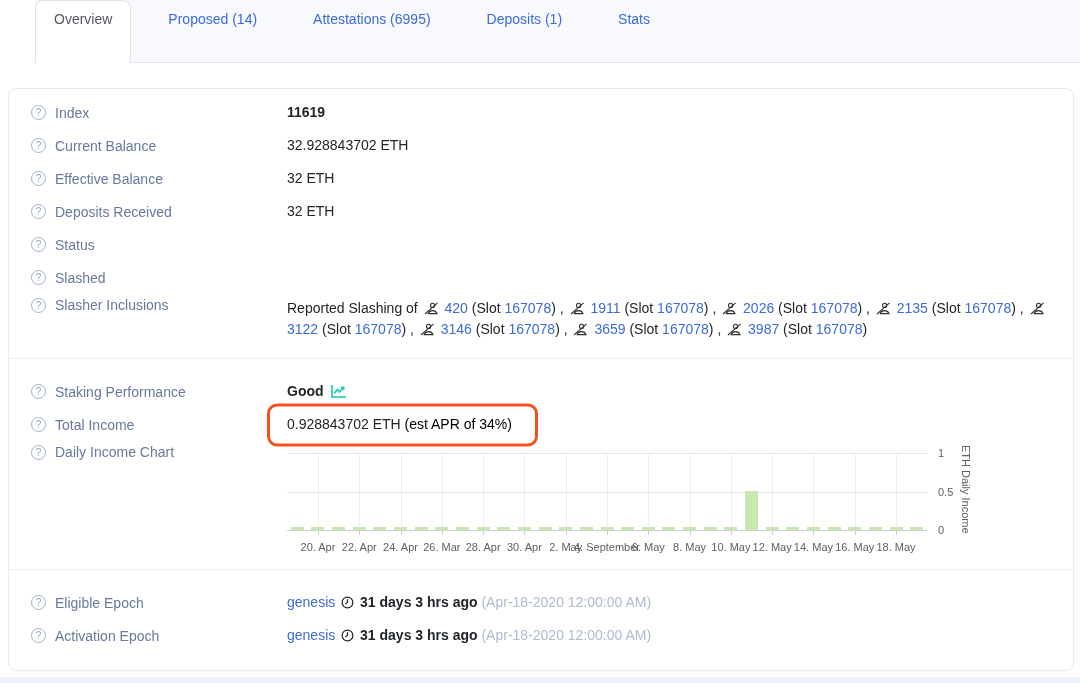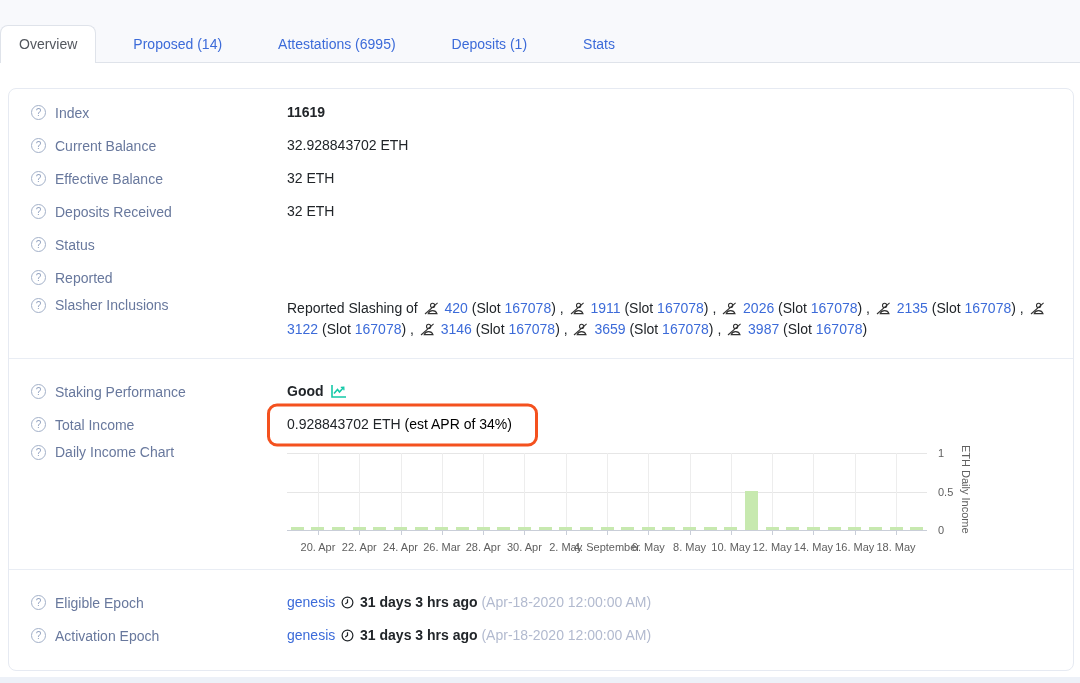--- a/index.html
+++ b/index.html
@@ -11,22 +11,22 @@
     background: #ffffff;
     display: flex;
     flex-direction: column;
   }
   
   .tabstrip {
     background: #f8f9fc;
     height: 63px;
     border-bottom: 1px solid #dfe3ea;
     display: flex;
-    align-items: flex-end;
     flex: 0 0 auto;
+    margin-left: 35px;
   }
   .tab {
     padding: 10px 18px 11px;
     margin-right: 18px;
     color: #3c6bd9;
     cursor: pointer;
     border: 1px solid transparent;
     border-bottom: none;
     border-radius: 8px 8px 0 0;
     margin-bottom: -1px;
@@ -150,21 +150,21 @@
       </div>
       <div class="row">
         <div class="label-cell">
     <span class="qicon">?</span>
     <span>Status</span>
         </div>
       </div>
       <div class="row">
         <div class="label-cell">
     <span class="qicon">?</span>
-    <span>Reported</span>
+    <span>Slashed</span>
         </div>
       </div>
       <div class="row top">
         <div class="label-cell">
     <span class="qicon">?</span>
     <span>Slasher Inclusions</span>
         </div>
         <div class="value-cell"><span>Reported Slashing of </span><svg class="icon-inline" width="15" height="13" viewBox="0 0 15 13" fill="none" stroke="#333" stroke-width="1.1">
   <circle cx="8.6" cy="3.4" r="2.1"></circle>
   <path d="M4.2 11.6 a4.6 4.2 0 0 1 8.8 0 z"></path>

